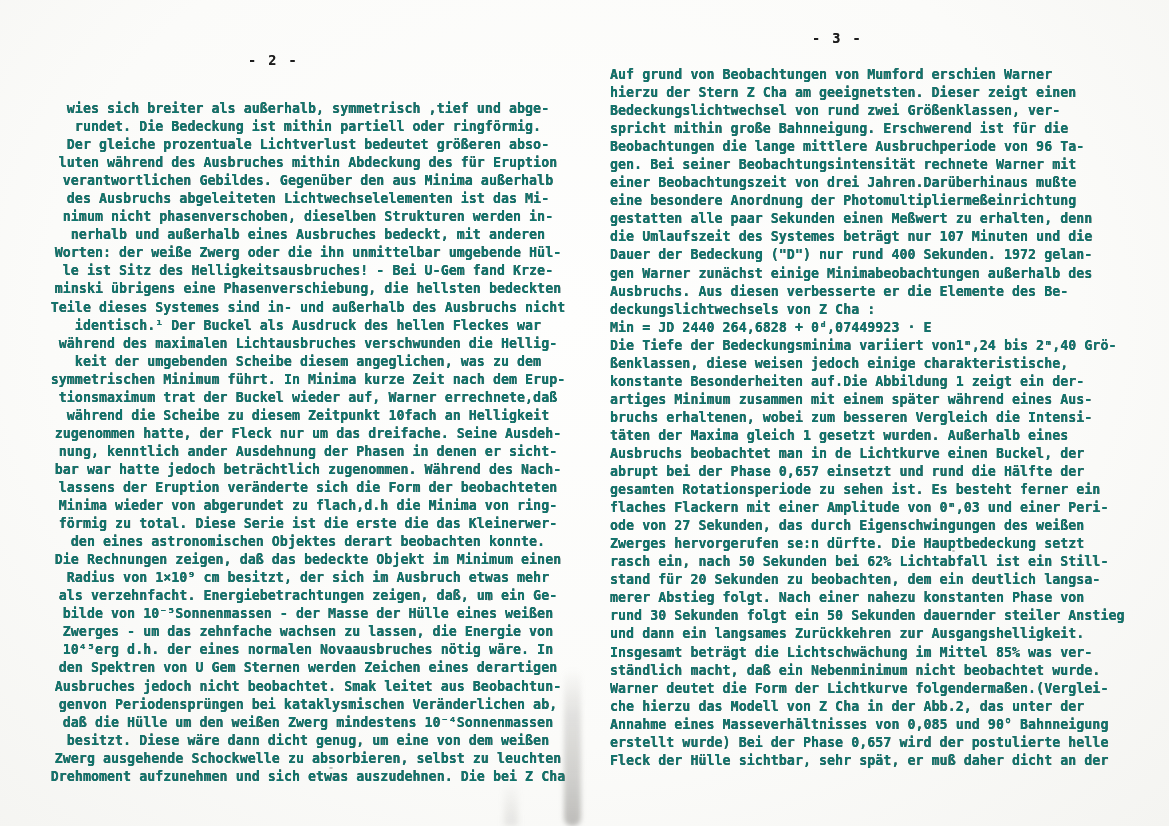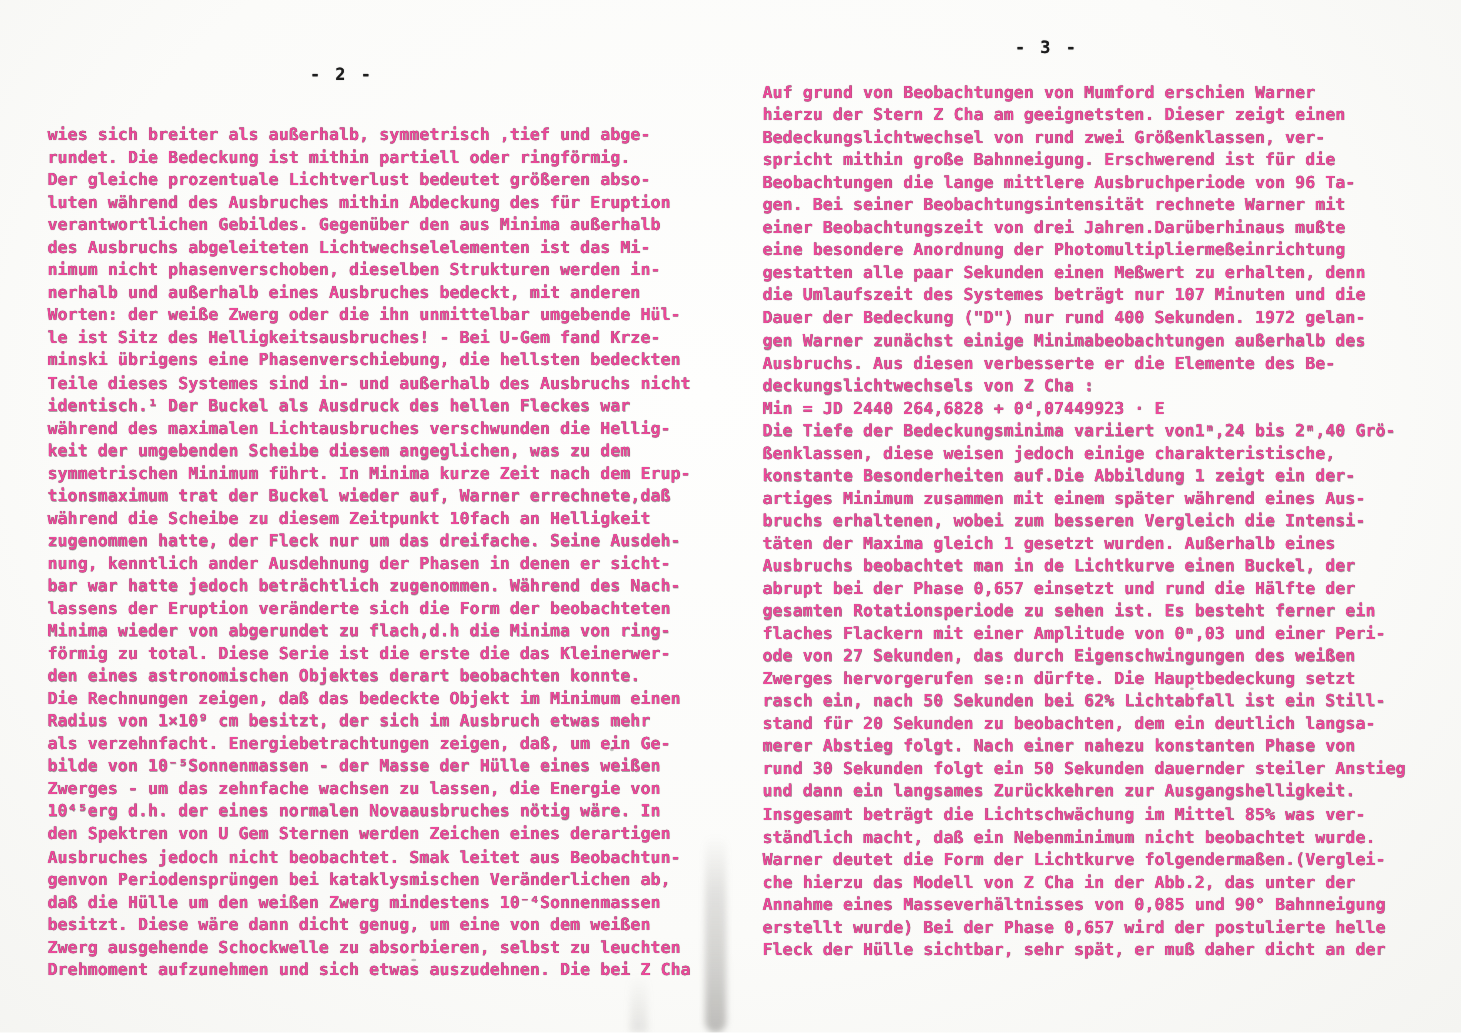--- a/index.html
+++ b/index.html
@@ -9,37 +9,37 @@
     overflow: hidden;
   }
   body {
     position: relative;
     background:
       radial-gradient(ellipse at 48% 38%, #fefefd 0%, #fbfbf9 60%, #f4f4f1 100%);
   }
   .scan-sheet { position: absolute; inset: 0; }
   .page {
     position: absolute;
-    color: #ec4899;
+    color: #0f766e;
     font-weight: bold;
     font-size: 13.2px;
     line-height: 18.05px;
     letter-spacing: 0.1px;
     white-space: pre;
     text-shadow: 0 0 0.6px rgba(25,25,25,0.75), 0.3px 0.3px 0.4px rgba(25,25,25,0.35);
   }
   .page-number {
     position: absolute;
     color: #1d1d1d;
     font-weight: bold;
     font-size: 13.5px;
     letter-spacing: 2px;
     text-shadow: 0 0 0.6px rgba(25,25,25,0.75);
   }
-  #page-left-body  { left: 38px;  top: 100px; width: 540px; }
+  #page-left-body  { left: 38px;  top: 100px; width: 540px; text-align: center; }
   #page-right-body { left: 610px; top: 66px;  width: 545px; }
   #page-left-number  { left: 248px; top: 52px; }
   #page-right-number { left: 812px; top: 30px; }
   .line { height: 18.05px; }
   
   .fold-shadow {
     position: absolute;
     left: 564px; top: 668px; width: 17px; height: 158px;
     background: linear-gradient(to bottom,
       rgba(110,108,104,0) 0%,

